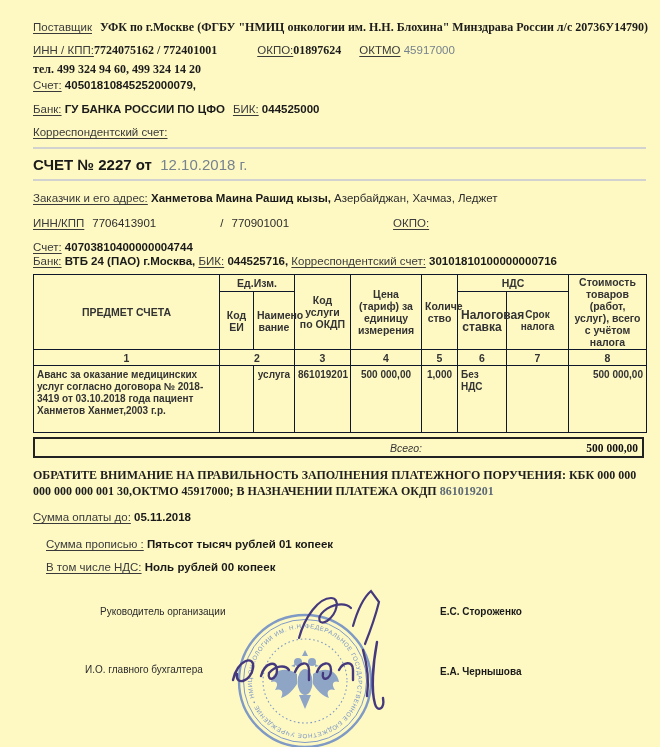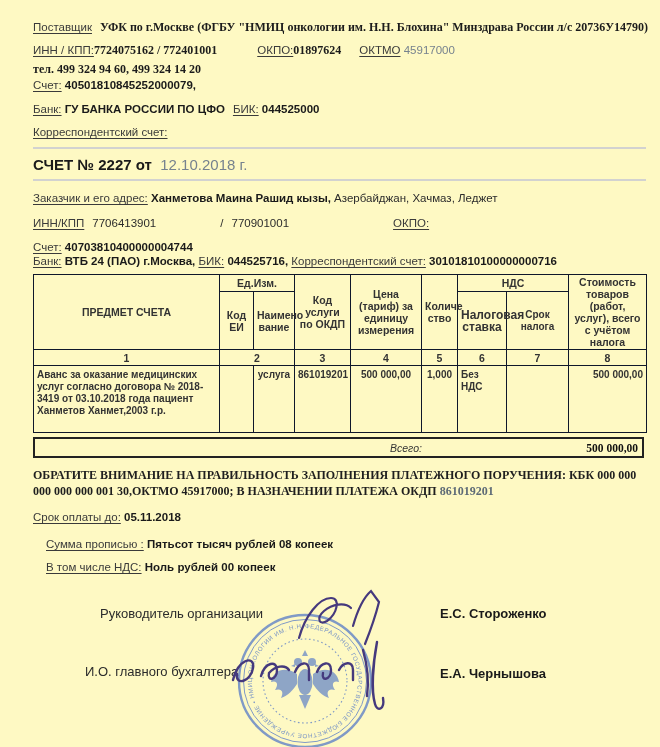--- a/index.html
+++ b/index.html
@@ -31,21 +31,21 @@
   tr.datar td{font-size:10px;line-height:12px;vertical-align:top;height:62px;padding-top:3px;}
   td.c{text-align:center;} td.r{text-align:right;}
   .total-box{width:607px;border:2px solid #222;margin-top:4px;height:17px;display:flex;align-items:center;font-size:10.5px;color:#333;}
   .total-box .t-lbl{margin-left:355px;font-style:italic;}
   .total-box .t-val{margin-left:auto;padding-right:4px;font-family:"Liberation Serif","DejaVu Serif",serif;font-weight:bold;font-size:11.5px;color:#111;}
   .attention{margin-top:9px;font-family:"Liberation Serif","DejaVu Serif",serif;font-weight:bold;font-size:12px;line-height:16px;color:#1f1f1f;width:620px;}
   .attention .dm2{color:#5d6a76;}
   .indent{margin-left:13px;}
   
   .sig-area{position:relative;height:190px;margin-top:16px;}
-  .sig-area .abs{position:absolute;font-size:13px;}
+  .sig-area .abs{position:absolute;font-size:10px;}
   .stamp-wrap{position:absolute;left:197px;top:16px;width:150px;height:150px;filter:blur(.3px);opacity:.92;}
   .sig-svg{position:absolute;}
 </style>
 </head>
 <body>
 
 <div class="page">
   <div class="content">
 
     <div class="row" style="margin-bottom:9px">
@@ -151,25 +151,25 @@
     <div class="total-box">
       <span class="t-lbl">Всего:</span>
       <span class="t-val">500 000,00</span>
     </div>
 
     <div class="attention">
       <span>ОБРАТИТЕ ВНИМАНИЕ НА ПРАВИЛЬНОСТЬ ЗАПОЛНЕНИЯ ПЛАТЕЖНОГО ПОРУЧЕНИЯ: КБК  000 000 000 000 000 001 30,ОКТМО 45917000; В НАЗНАЧЕНИИ ПЛАТЕЖА ОКДП </span><span class="dm2">861019201</span>
     </div>
 
     <div class="row" style="margin-top:11px">
-      <span class="lbl">Срок оплаты до:</span>&nbsp;<span class="sansb">05.11.2018</span>
+      <span class="lbl">Сумма оплаты до:</span>&nbsp;<span class="sansb">05.11.2018</span>
     </div>
 
     <div class="row indent" style="margin-top:13px">
-      <span class="lbl">Сумма  прописью :</span>&nbsp;<span class="sansb">Пятьсот тысяч рублей 08 копеек</span>
+      <span class="lbl">Сумма  прописью :</span>&nbsp;<span class="sansb">Пятьсот тысяч рублей 01 копеек</span>
     </div>
 
     <div class="row indent" style="margin-top:9px">
       <span class="lbl">В том числе НДС:</span>&nbsp;<span class="sansb">Ноль рублей 00 копеек</span>
     </div>
 
     <div class="sig-area">
 
       <svg class="stamp-wrap" viewBox="0 0 150 150">
         <g stroke="#5d7fc7" fill="none" opacity="0.85">

